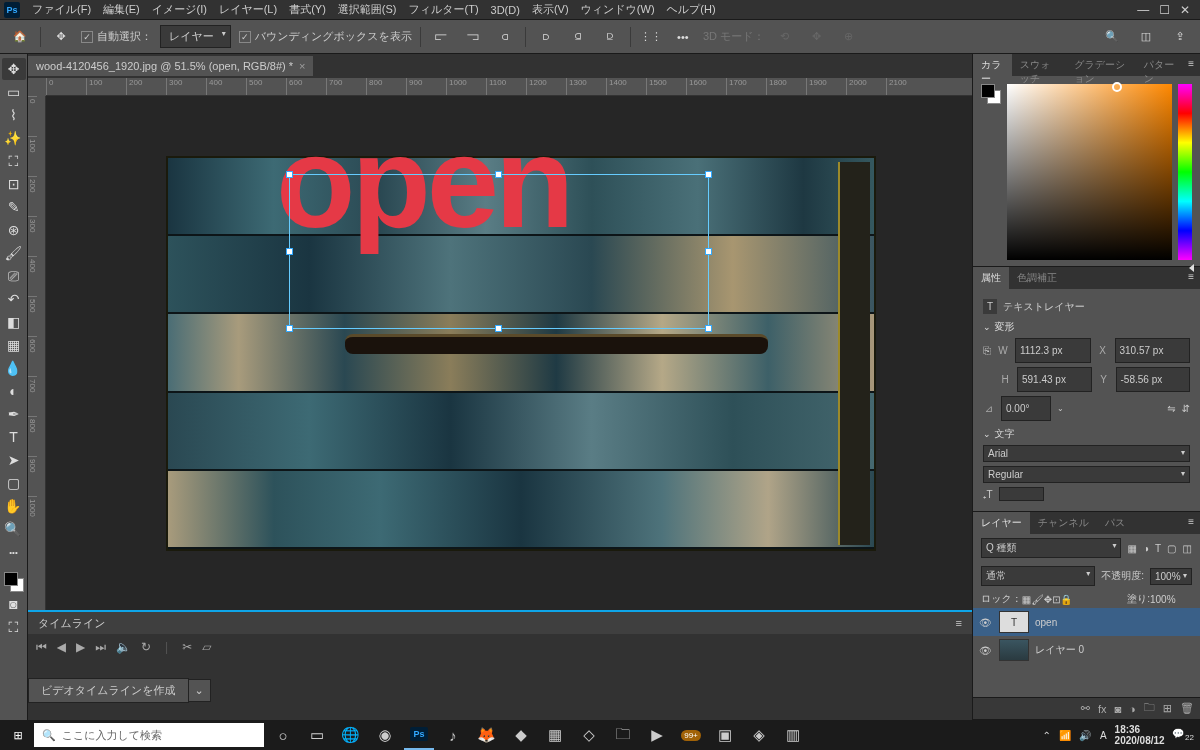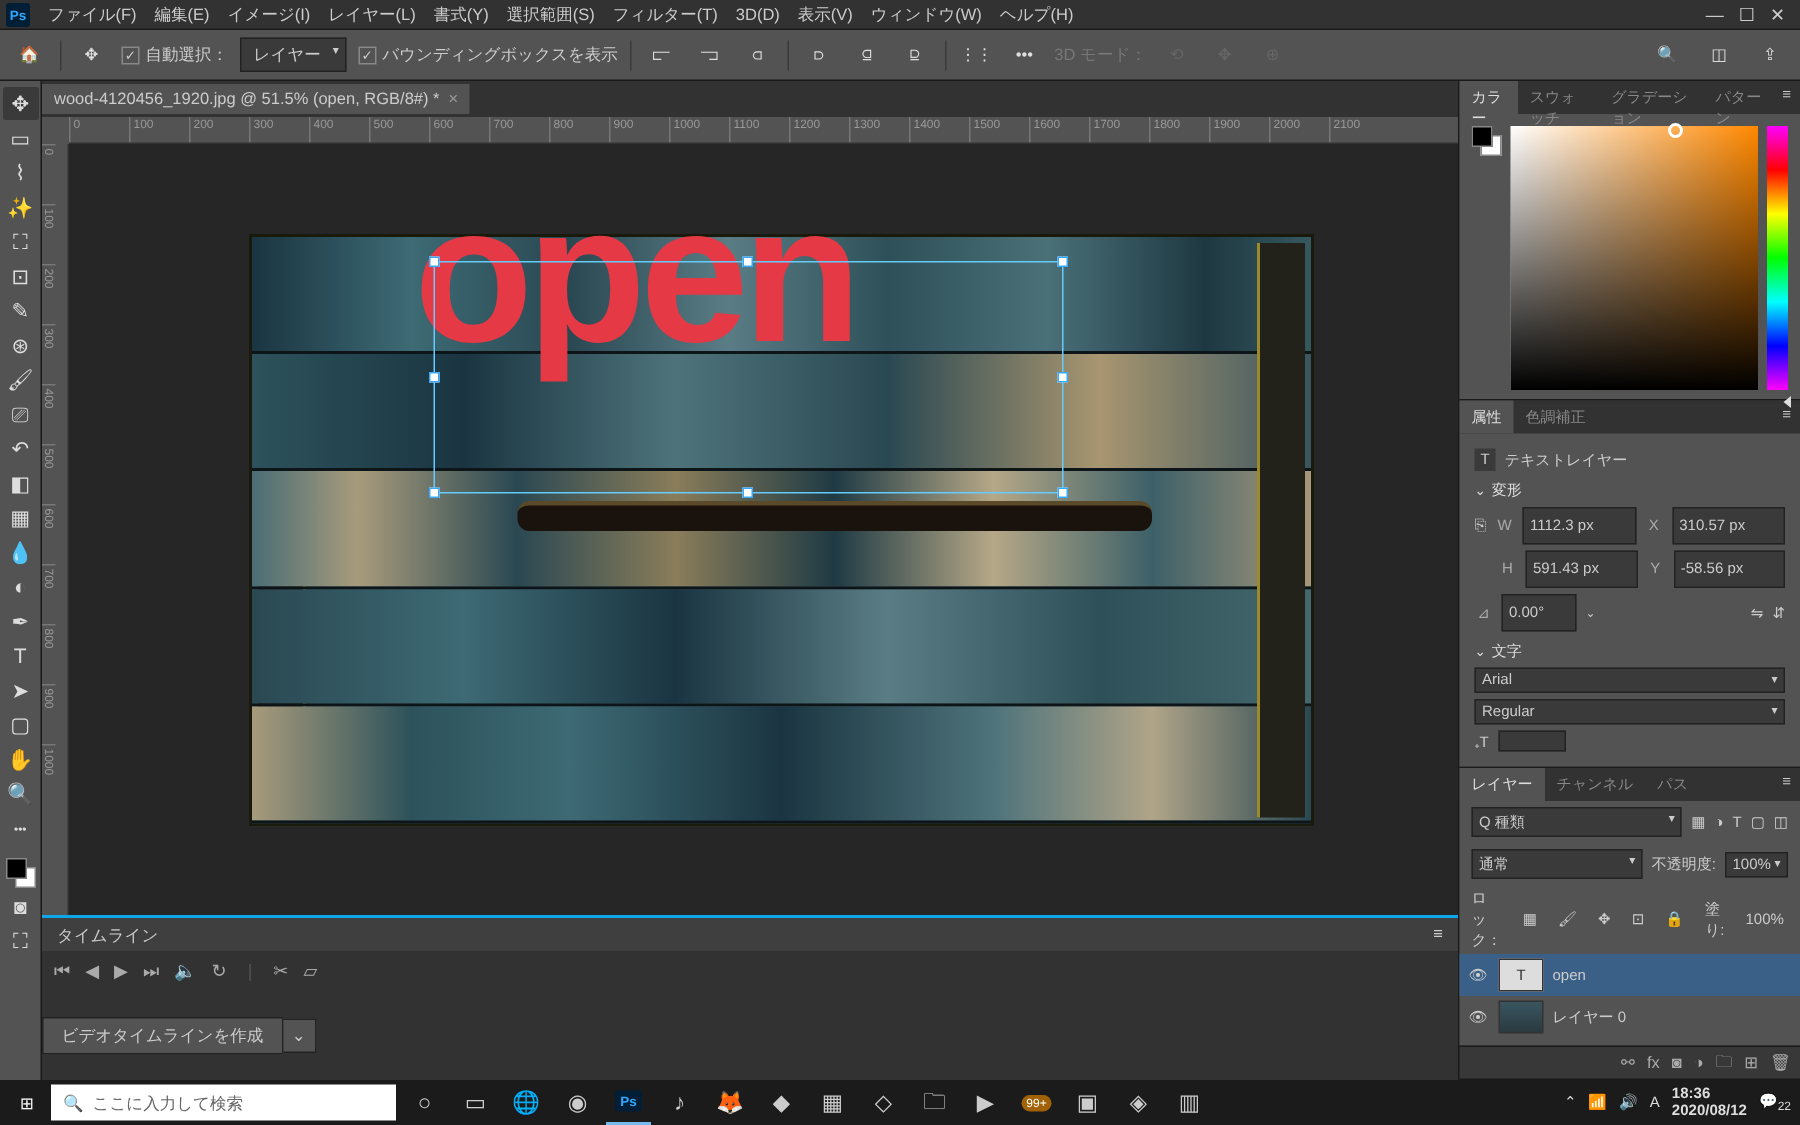--- a/index.html
+++ b/index.html
@@ -86,21 +86,21 @@
 .props-panel .sect:before { content: "⌄"; font-size: 9px; }
 .props-panel .field { background: #3a3a3a; border: 1px solid #222; padding: 6px 4px; flex: 1; font-size: 10px; }
 .props-panel .lbl { width: 12px; text-align: center; color: #aaa; }
 .props-panel .fullsel { background: #3a3a3a; border: 1px solid #222; padding: 2px 4px; flex: 1; font-size: 10px; position: relative; }
 .props-panel .fullsel:after { content: "▾"; position: absolute; right: 4px; font-size: 8px; }
 
 .layers-panel .body { background: #535353; font-size: 10px; }
 .layers-panel .opts { padding: 4px 8px; display: flex; align-items: center; gap: 6px; }
 .layers-panel .opts .sel { background: #3a3a3a; border: 1px solid #222; padding: 2px 4px; position: relative; flex: 1; }
 .layers-panel .opts .sel:after { content: "▾"; position: absolute; right: 4px; font-size: 8px; }
-.layers-panel .opts2 { padding: 2px 8px; display: flex; align-items: center; gap: 14px; }
+.layers-panel .opts2 { padding: 2px 8px; display: flex; align-items: center; gap: 0; }
 .layers-panel .layer { display: flex; align-items: center; padding: 3px 6px; gap: 6px; }
 .layers-panel .layer.sel { background: #3a6088; }
 .layers-panel .layer .eye { width: 14px; cursor: pointer; }
 .layers-panel .layer .thumb { width: 30px; height: 22px; background: #888; border: 1px solid #333; display: flex; align-items: center; justify-content: center; font-size: 10px; }
 .layers-panel .layer .thumb.txt { background: #ddd; color: #333; }
 .layers-panel .foot { height: 22px; border-top: 1px solid #1a1a1a; display: flex; align-items: center; justify-content: flex-end; padding: 0 6px; gap: 8px; color: #aaa; font-size: 11px; }
 
 .taskbar { position: fixed; bottom: 0; left: 0; right: 0; height: 30px; background: #1b1b1b; display: flex; align-items: center; padding: 0 6px; gap: 4px; }
 .taskbar .start { width: 24px; height: 24px; display: flex; align-items: center; justify-content: center; color: #fff; }
 .taskbar .search { flex: 0 0 230px; height: 24px; background: #fff; color: #666; display: flex; align-items: center; padding: 0 8px; gap: 6px; font-size: 11px; }

